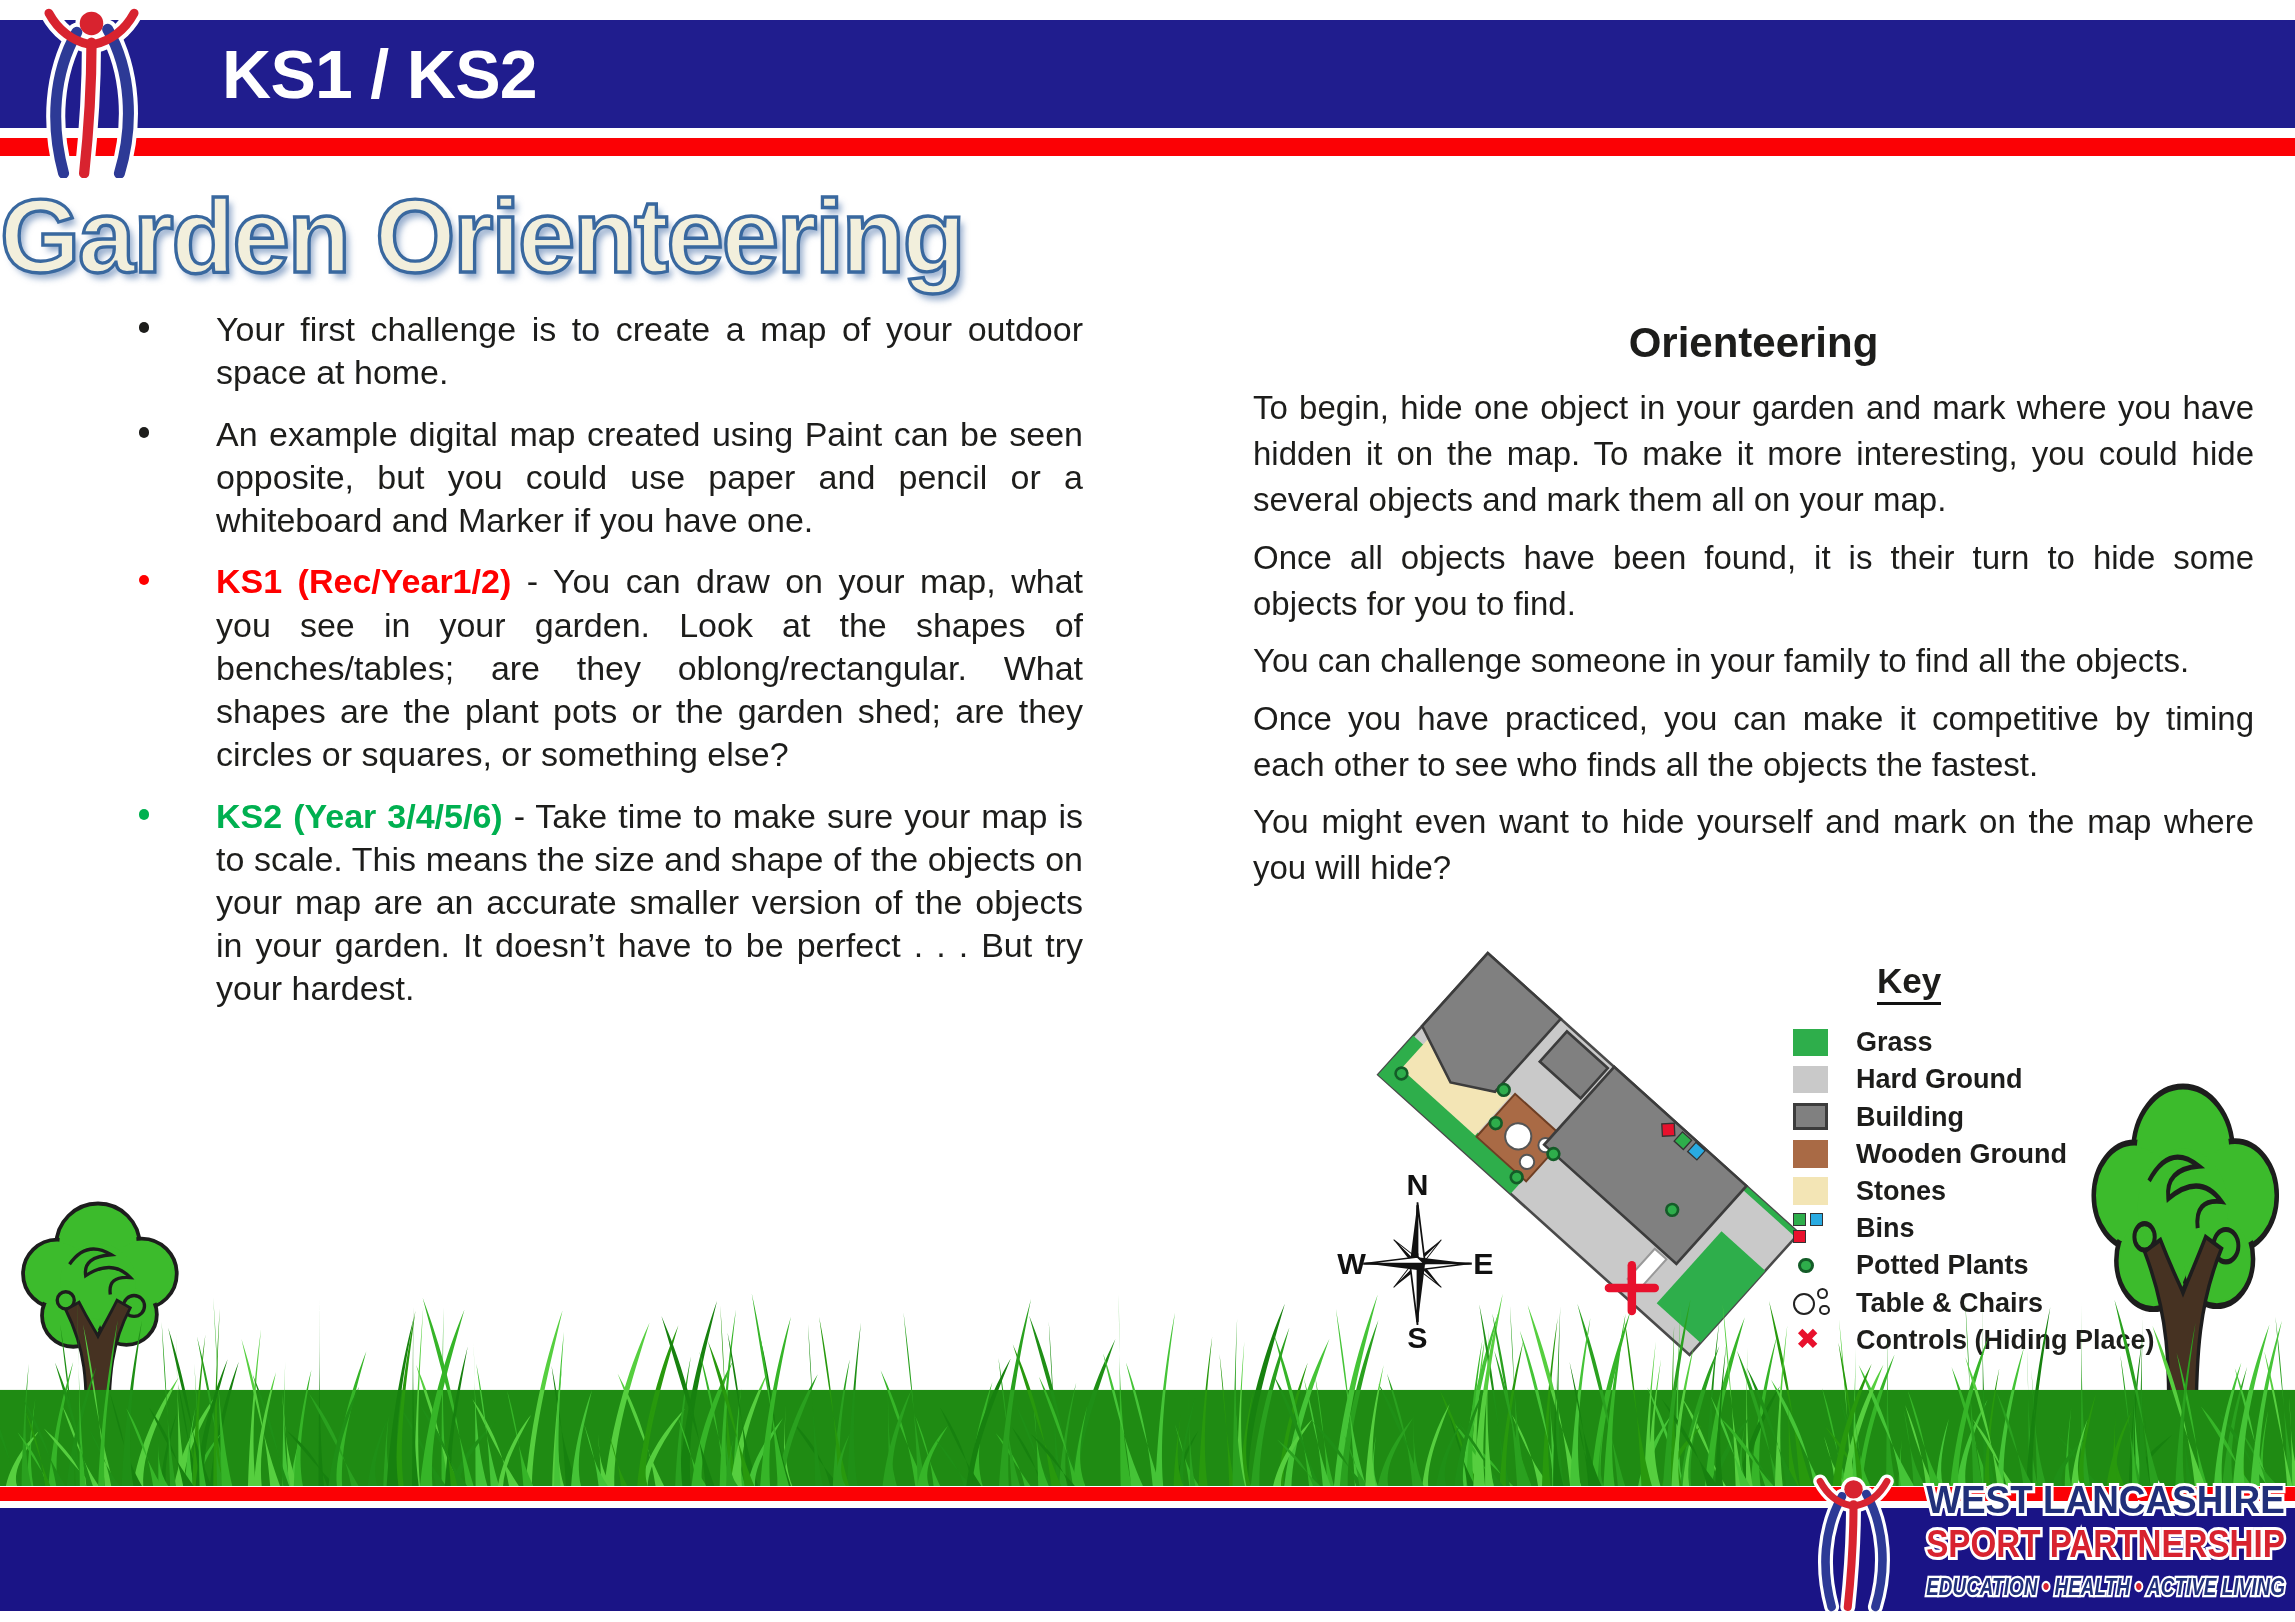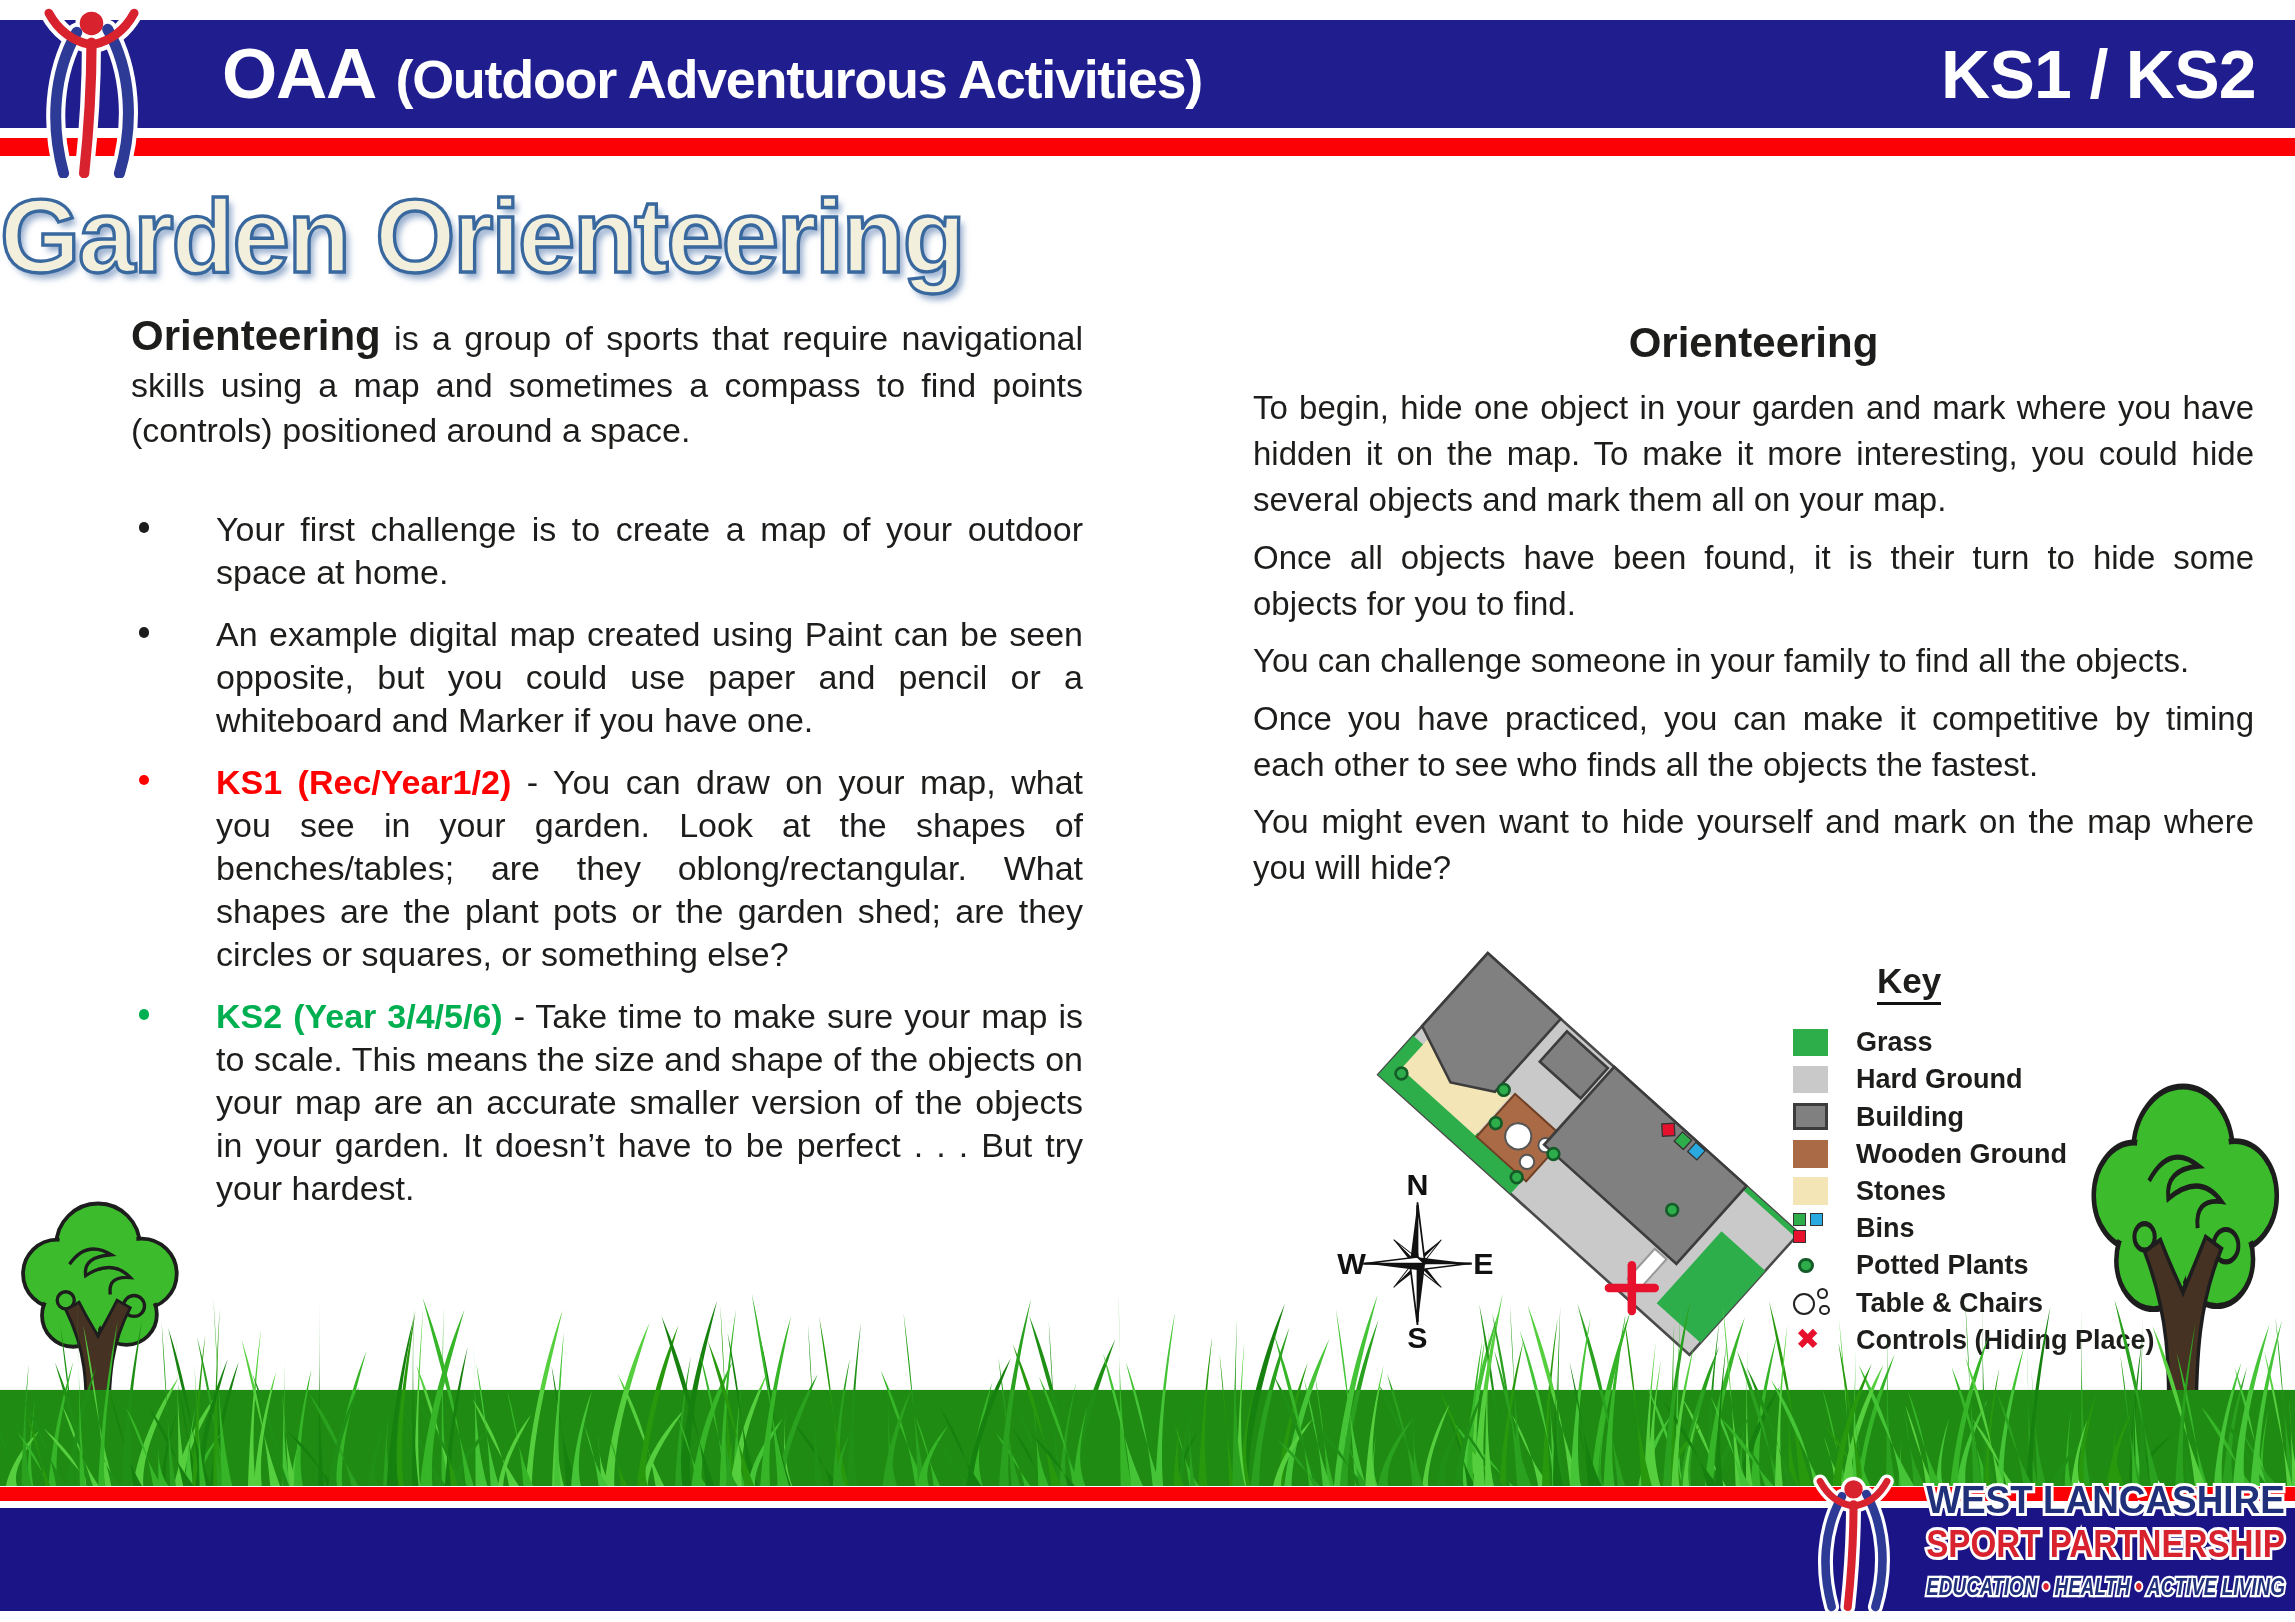--- a/index.html
+++ b/index.html
@@ -116,38 +116,31 @@
         <path d="M86,270 C90,205 86,170 66,130 L80,122 C90,142 97,152 100,158 C104,150 112,136 120,120 L134,128 C116,162 110,195 112,270 Z" fill="var(--c-trunk)" stroke="#1d1d1d" stroke-width="3"></path>
       </symbol>
       <g id="compass-pt">
         <path d="M0,-105 L13,0 L0,14 Z" fill="#ffffff" stroke="#111" stroke-width="3"></path>
         <path d="M0,-105 L-13,0 L0,14 Z" fill="#111"></path>
       </g>
     </defs>
   </svg>
 
   <div id="header-bar">
-    <div class="hdr-title">
-      <span class="hdr-main">OAA</span>
-      <span class="hdr-sub">(Outdoor Adventurous Activities)</span>
-    </div>
     <div class="hdr-ks">KS1 / KS2</div>
   </div>
   <div id="header-white-gap"></div>
   <div id="header-red"></div>
   <svg id="header-logo" viewBox="0 0 200 232">
     <use href="#wlsp-figure"></use>
   </svg>
 
   <div id="page-title">Garden Orienteering</div>
 
   <div id="left-col">
-    <div id="intro">
-      <span class="intro-lead">Orienteering</span><span> is a group of sports that require navigational skills using a map and sometimes a compass to find points (controls) positioned around a space.</span>
-    </div>
     <div id="bullet-list">
         <div class="bullet-item"><span class="bullet-marker" style="background: rgb(29, 29, 27);"></span>Your first challenge is to create a map of your outdoor space at home.</div>
         <div class="bullet-item"><span class="bullet-marker" style="background: rgb(29, 29, 27);"></span>An example digital map created using Paint can be seen opposite, but you could use paper and pencil or a whiteboard and Marker if you have one.</div>
         <div class="bullet-item"><span class="bullet-marker" style="background: rgb(255, 0, 0);"></span><span class="bullet-lead" style="color: rgb(255, 0, 0);">KS1 (Rec/Year1/2)</span> - You can draw on your map, what you see in your garden. Look at the shapes of benches/tables; are they oblong/rectangular. What shapes are the plant pots or the garden shed; are they circles or squares, or something else?</div>
         <div class="bullet-item"><span class="bullet-marker" style="background: rgb(0, 176, 80);"></span><span class="bullet-lead" style="color: rgb(0, 176, 80);">KS2 (Year 3/4/5/6)</span> - Take time to make sure your map is to scale. This means the size and shape of the objects on your map are an accurate smaller version of the objects in your garden. It doesn’t have to be perfect . . . But try your hardest.</div>
       </div>
   </div>
 
   <div id="right-col">
     <h2 id="right-heading">Orienteering</h2>

